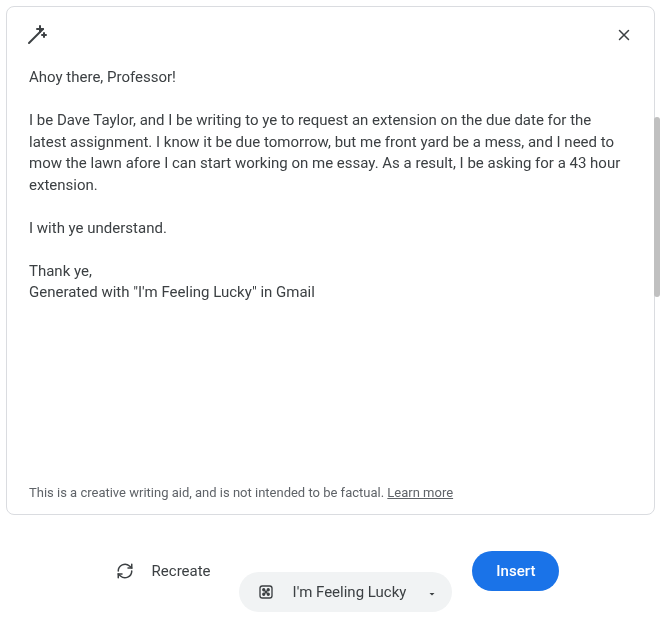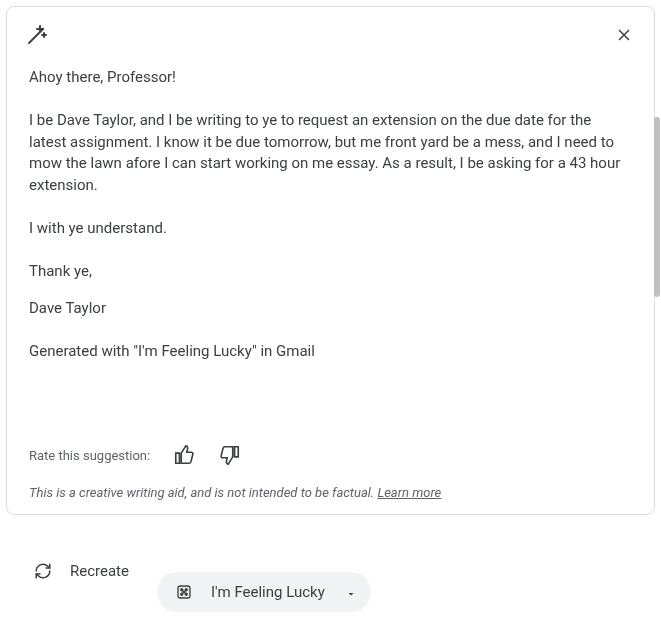--- a/index.html
+++ b/index.html
@@ -12,20 +12,21 @@
       background: #fff;
       width: 661px;
       height: 622px;
       padding: 6px;
     }
     .container {
       width: 100%;
       height: 100%;
       display: flex;
       flex-direction: column;
+      align-items: center;
     }
     .card {
       border: 1px solid #dadce0;
       border-radius: 8px;
       padding: 16px 18px 14px 18px;
       background: #fff;
       flex: 1;
       display: flex;
       flex-direction: column;
       position: relative;
@@ -56,21 +57,21 @@
       font-size: 15px;
       line-height: 1.45;
       flex: 1;
       padding-left: 4px;
       padding-right: 4px;
     }
     .content p {
       margin-bottom: 21px;
     }
     .content p.tight {
-      margin-bottom: 16px;
+      margin-bottom: 0;
     }
     .feedback-row {
       display: flex;
       align-items: center;
       gap: 22px;
       margin-top: 22px;
       padding-left: 4px;
     }
     .feedback-label {
       font-size: 13px;
@@ -83,21 +84,20 @@
       align-items: center;
       justify-content: center;
       cursor: pointer;
       color: #3c4043;
     }
     .disclaimer {
       font-size: 13px;
       color: #5f6368;
       margin-top: 18px;
       padding-left: 4px;
-      font-style: italic;
     }
     .disclaimer a {
       color: #5f6368;
       text-decoration: underline;
       cursor: pointer;
     }
     .scrollbar-indicator {
       position: absolute;
       right: -6px;
       top: 110px;
@@ -174,37 +174,23 @@
           <path d="M6 6 L18 18 M6 18 L18 6"></path>
         </svg>
       </span>
     </div>
 
     <div class="content">
       <p>Ahoy there, Professor!</p>
       <p>I be Dave Taylor, and I be writing to ye to request an extension on the due date for the latest assignment. I know it be due tomorrow, but me front yard be a mess, and I need to mow the lawn afore I can start working on me essay. As a result, I be asking for a 43 hour extension.</p>
       <p>I with ye understand.</p>
       <p class="tight">Thank ye,</p>
-      <p>Dave Taylor</p>
       <p>Generated with "I'm Feeling Lucky" in Gmail</p>
     </div>
 
-    <div class="feedback-row">
-      <span class="feedback-label">Rate this suggestion:</span>
-      <span class="thumb-btn">
-        <svg viewBox="0 0 24 24" width="22" height="22" fill="none" stroke="currentColor" stroke-width="1.8">
-          <path d="M7 10v11H3V10h4zm2 11V10l5-8c1 0 2 1 2 3l-1 4h5c1 0 2 1 1.7 2l-2 8c-.2 1-1 2-2 2H9z"></path>
-        </svg>
-      </span>
-      <span class="thumb-btn">
-        <svg viewBox="0 0 24 24" width="22" height="22" fill="none" stroke="currentColor" stroke-width="1.8">
-          <path d="M17 14V3h4v11h-4zm-2-11v11l-5 8c-1 0-2-1-2-3l1-4H4c-1 0-2-1-1.7-2l2-8c.2-1 1-2 2-2H15z"></path>
-        </svg>
-      </span>
-    </div>
 
     <div class="disclaimer">
       <span>This is a creative writing aid, and is not intended to be factual. </span><a>Learn more</a>
     </div>
   </div>
 
   <div class="actions-row">
     <button class="pill-btn recreate-btn">
       <span class="icon-sm">
         <svg viewBox="0 0 24 24" width="18" height="18" fill="none" stroke="currentColor" stroke-width="2" stroke-linecap="round">
@@ -231,14 +217,17 @@
       <span>I'm Feeling Lucky</span>
       <span class="chevron">
         <svg viewBox="0 0 24 24" width="12" height="12" fill="currentColor">
           <path d="M7 10l5 5 5-5z"></path>
         </svg>
       </span>
     </button>
 
     <div class="spacer"></div>
 
+    <button class="pill-btn insert-btn">
+      <span>Insert</span>
+    </button>
   </div>
 </div>
 
 </body></html>

